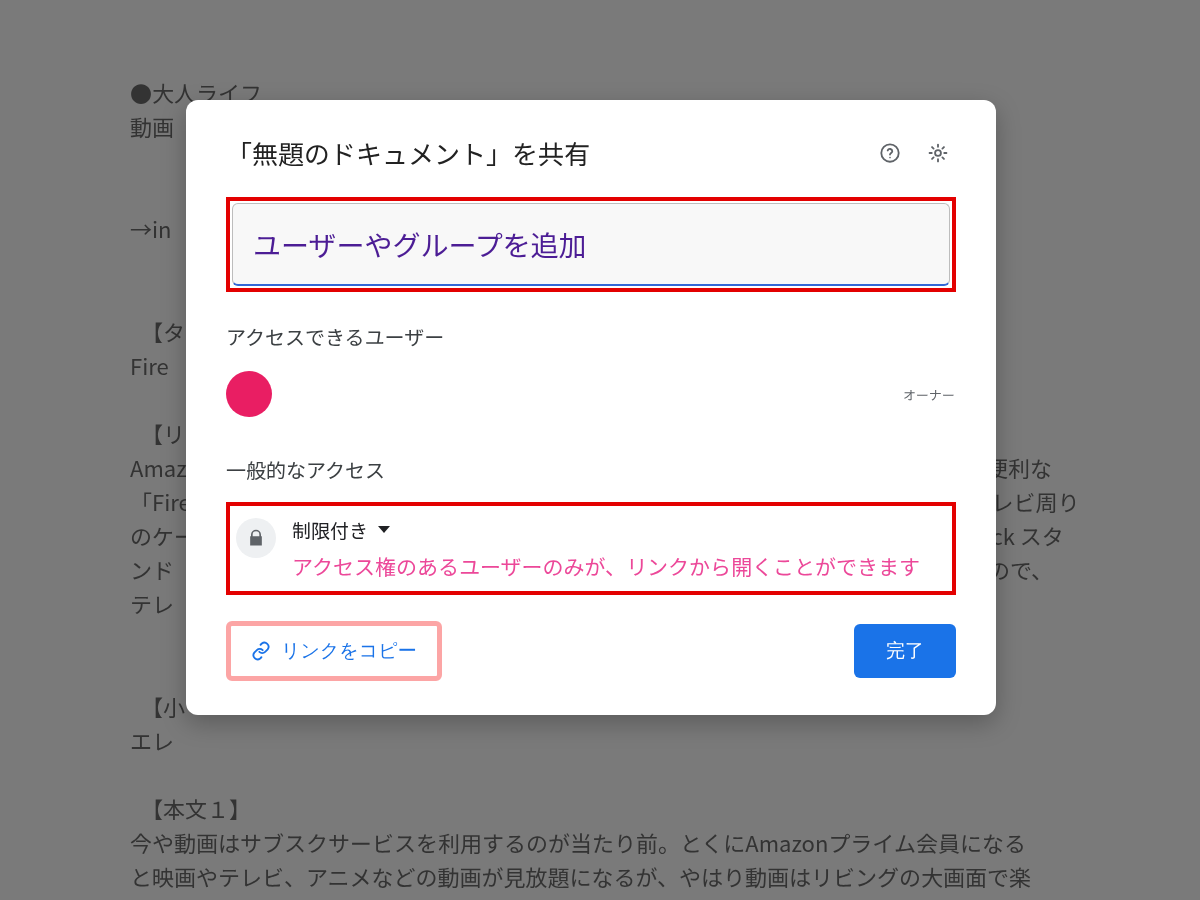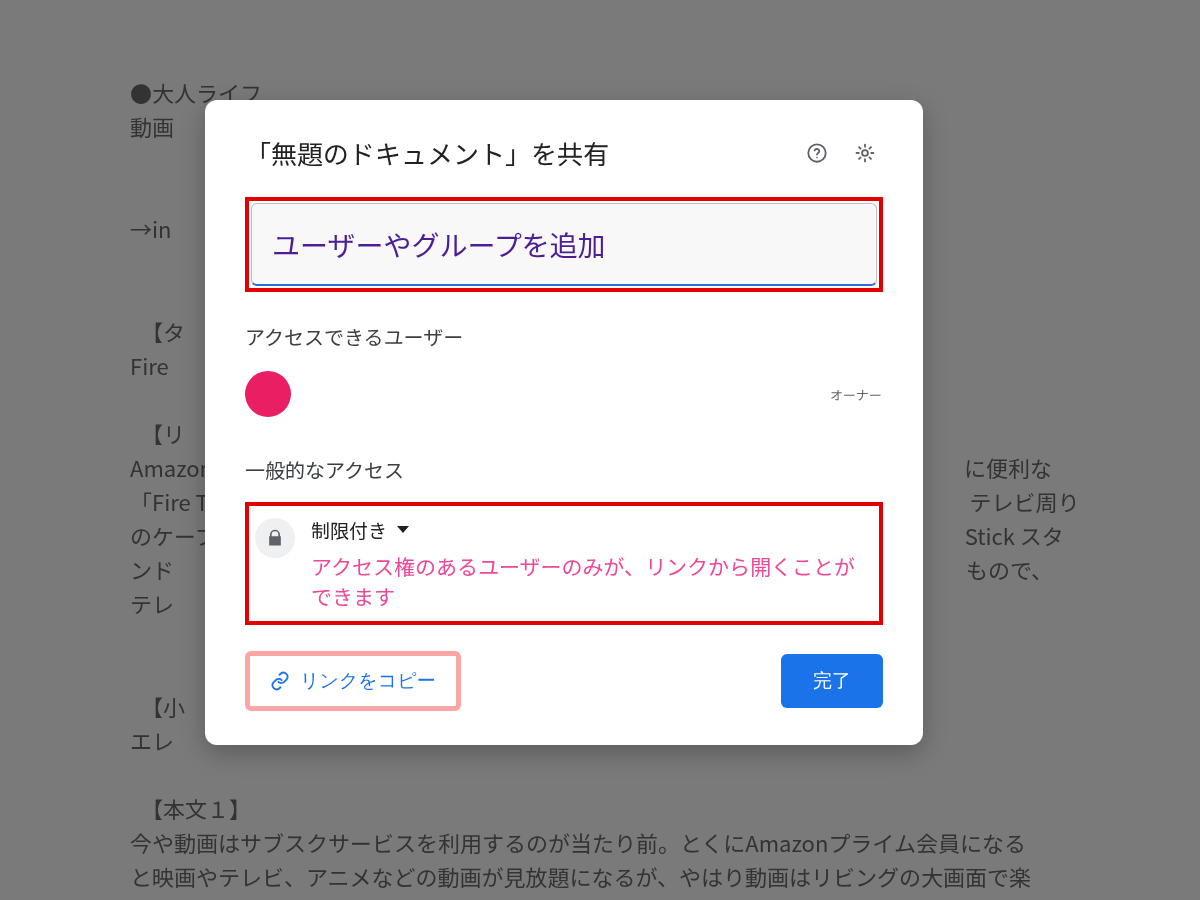--- a/index.html
+++ b/index.html
@@ -10,22 +10,22 @@
     position: absolute;
     top: 75px; left: 130px; right: 110px;
     color: #333;
     font-size: 22px;
     line-height: 1.55;
     white-space: pre-wrap;
   }
 
   .dialog {
     position: absolute;
-    top: 100px; left: 205px;
-    width: 718px;
+    top: 100px; left: 186px;
+    width: 810px;
     background: #fff;
     border-radius: 12px;
     box-shadow: 0 8px 24px rgba(0,0,0,0.25);
     padding: 34px 40px 34px 40px;
   }
 
   .hdr { display: flex; align-items: center; }
   .dlg-title { font-size: 26px; color: #222; font-weight: 400; flex: 1; }
   .icon-btn {
     width: 36px; height: 36px; margin-left: 12px;

